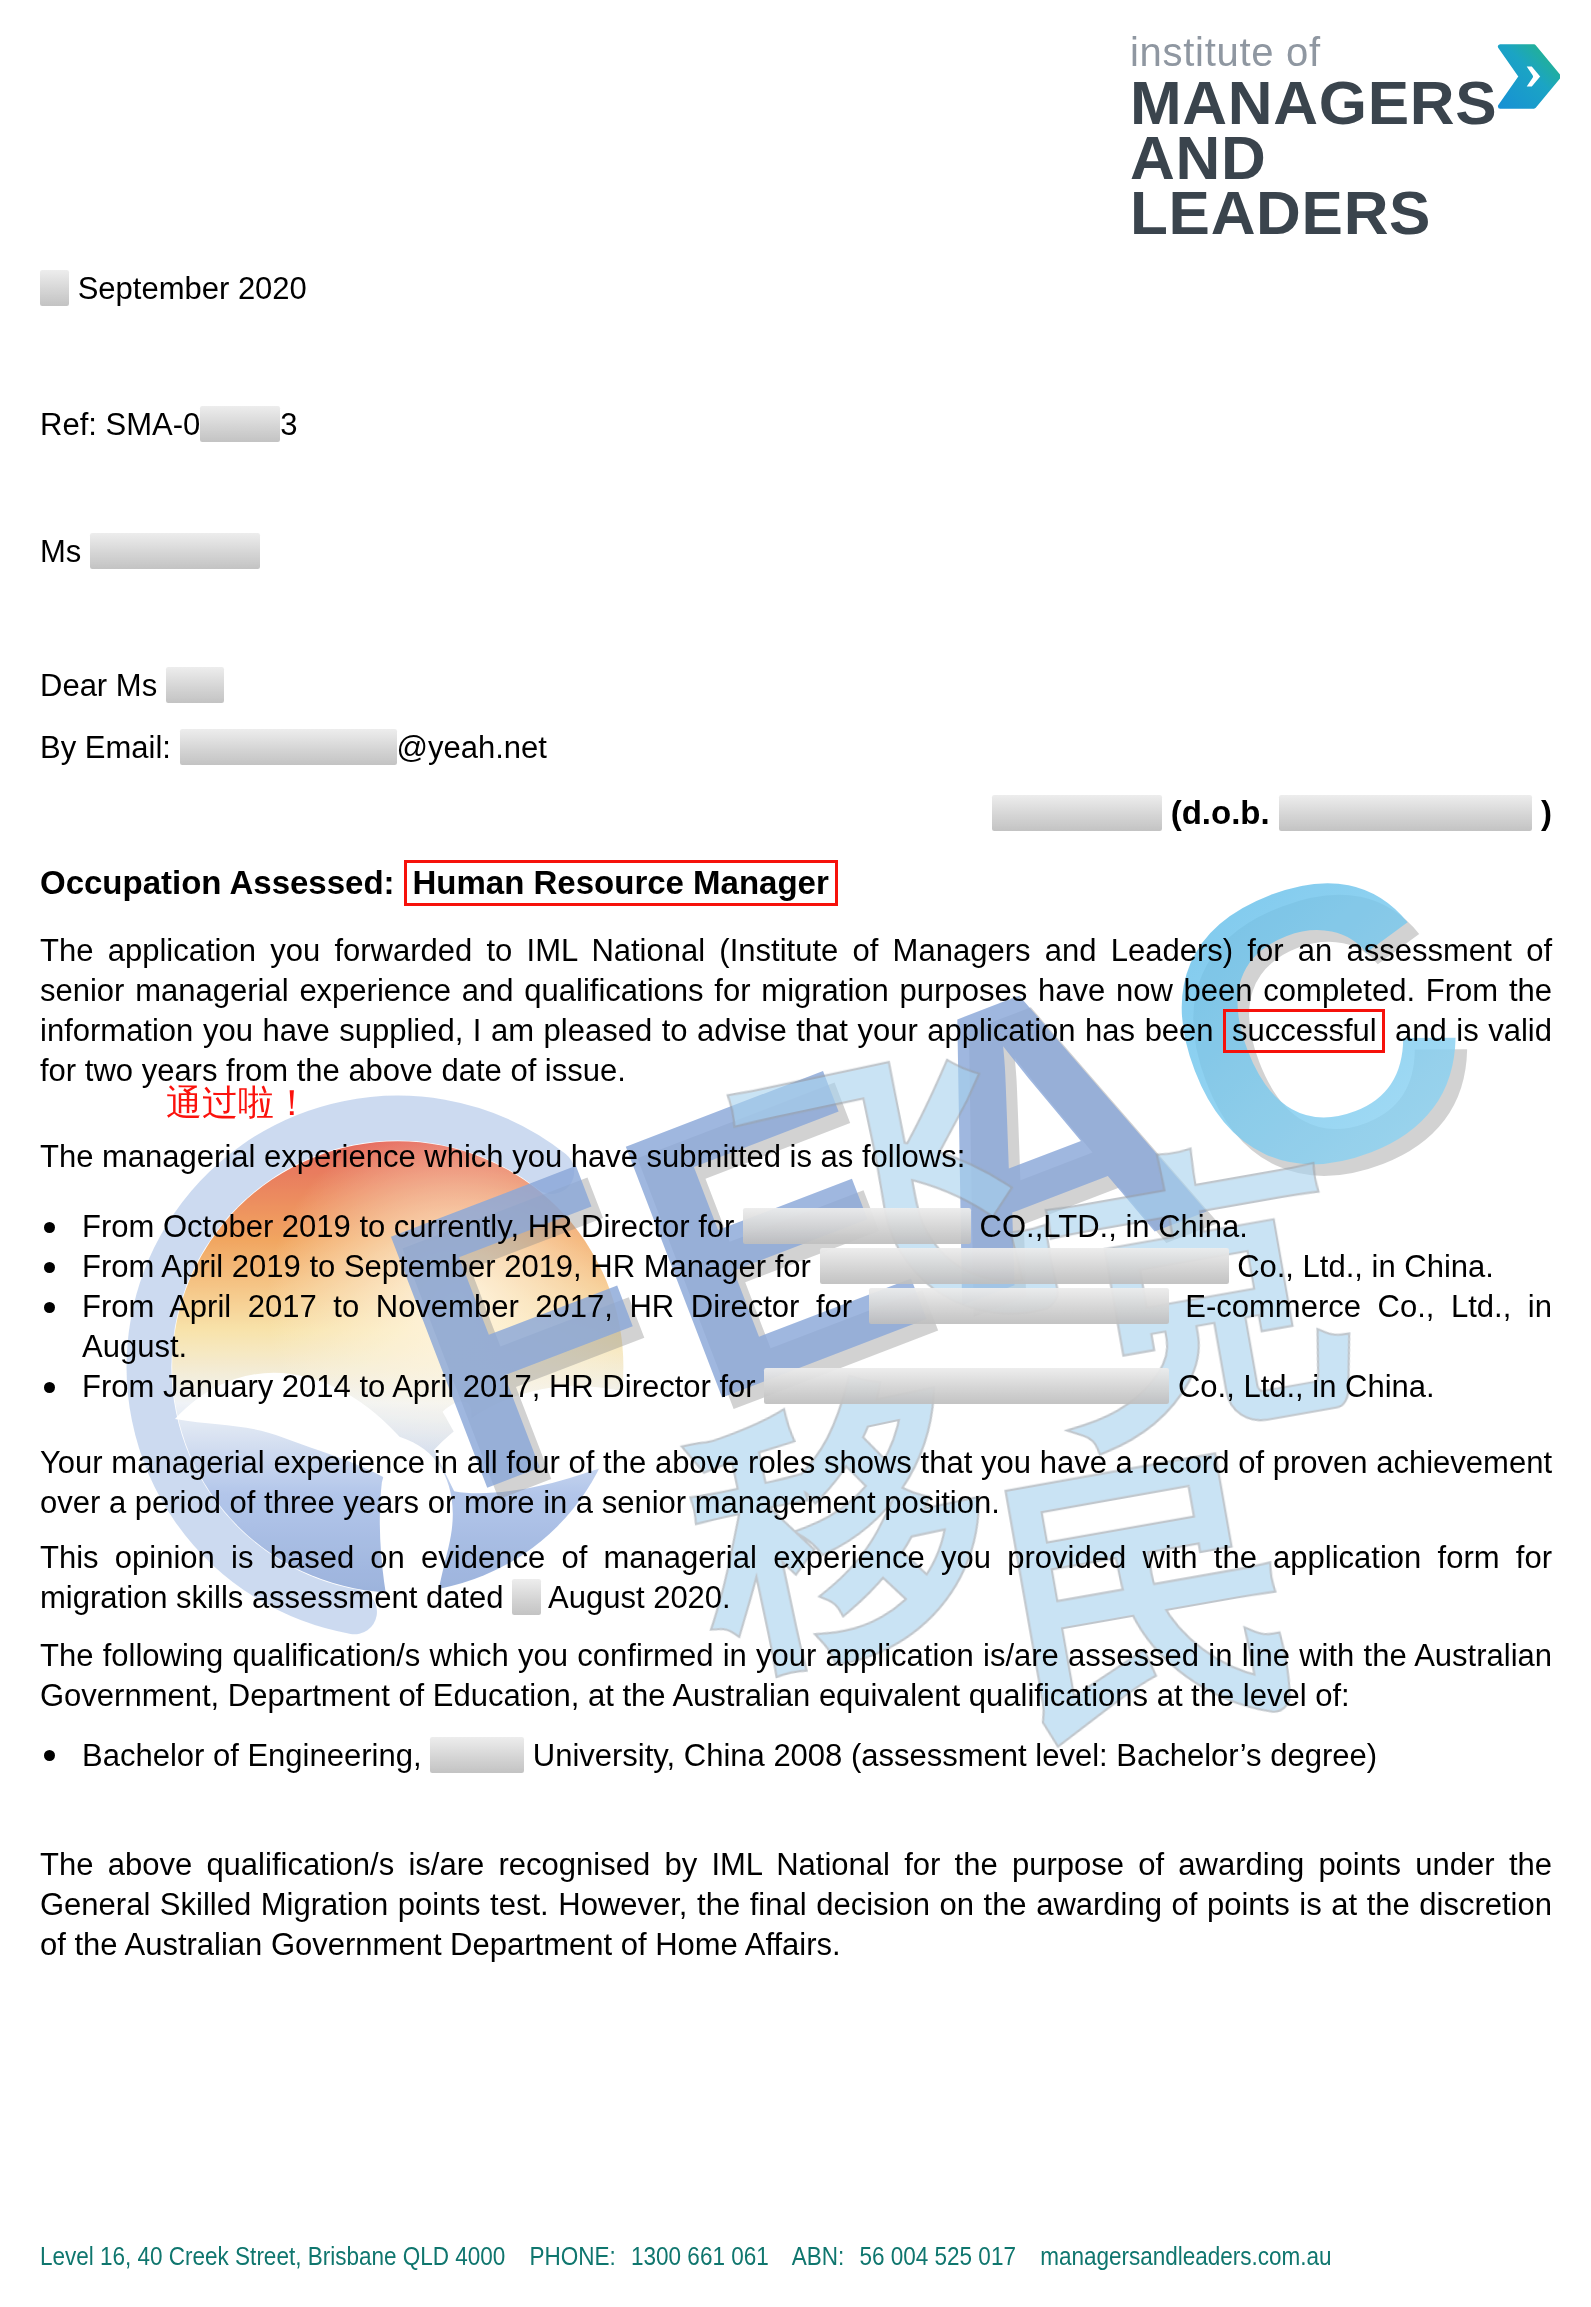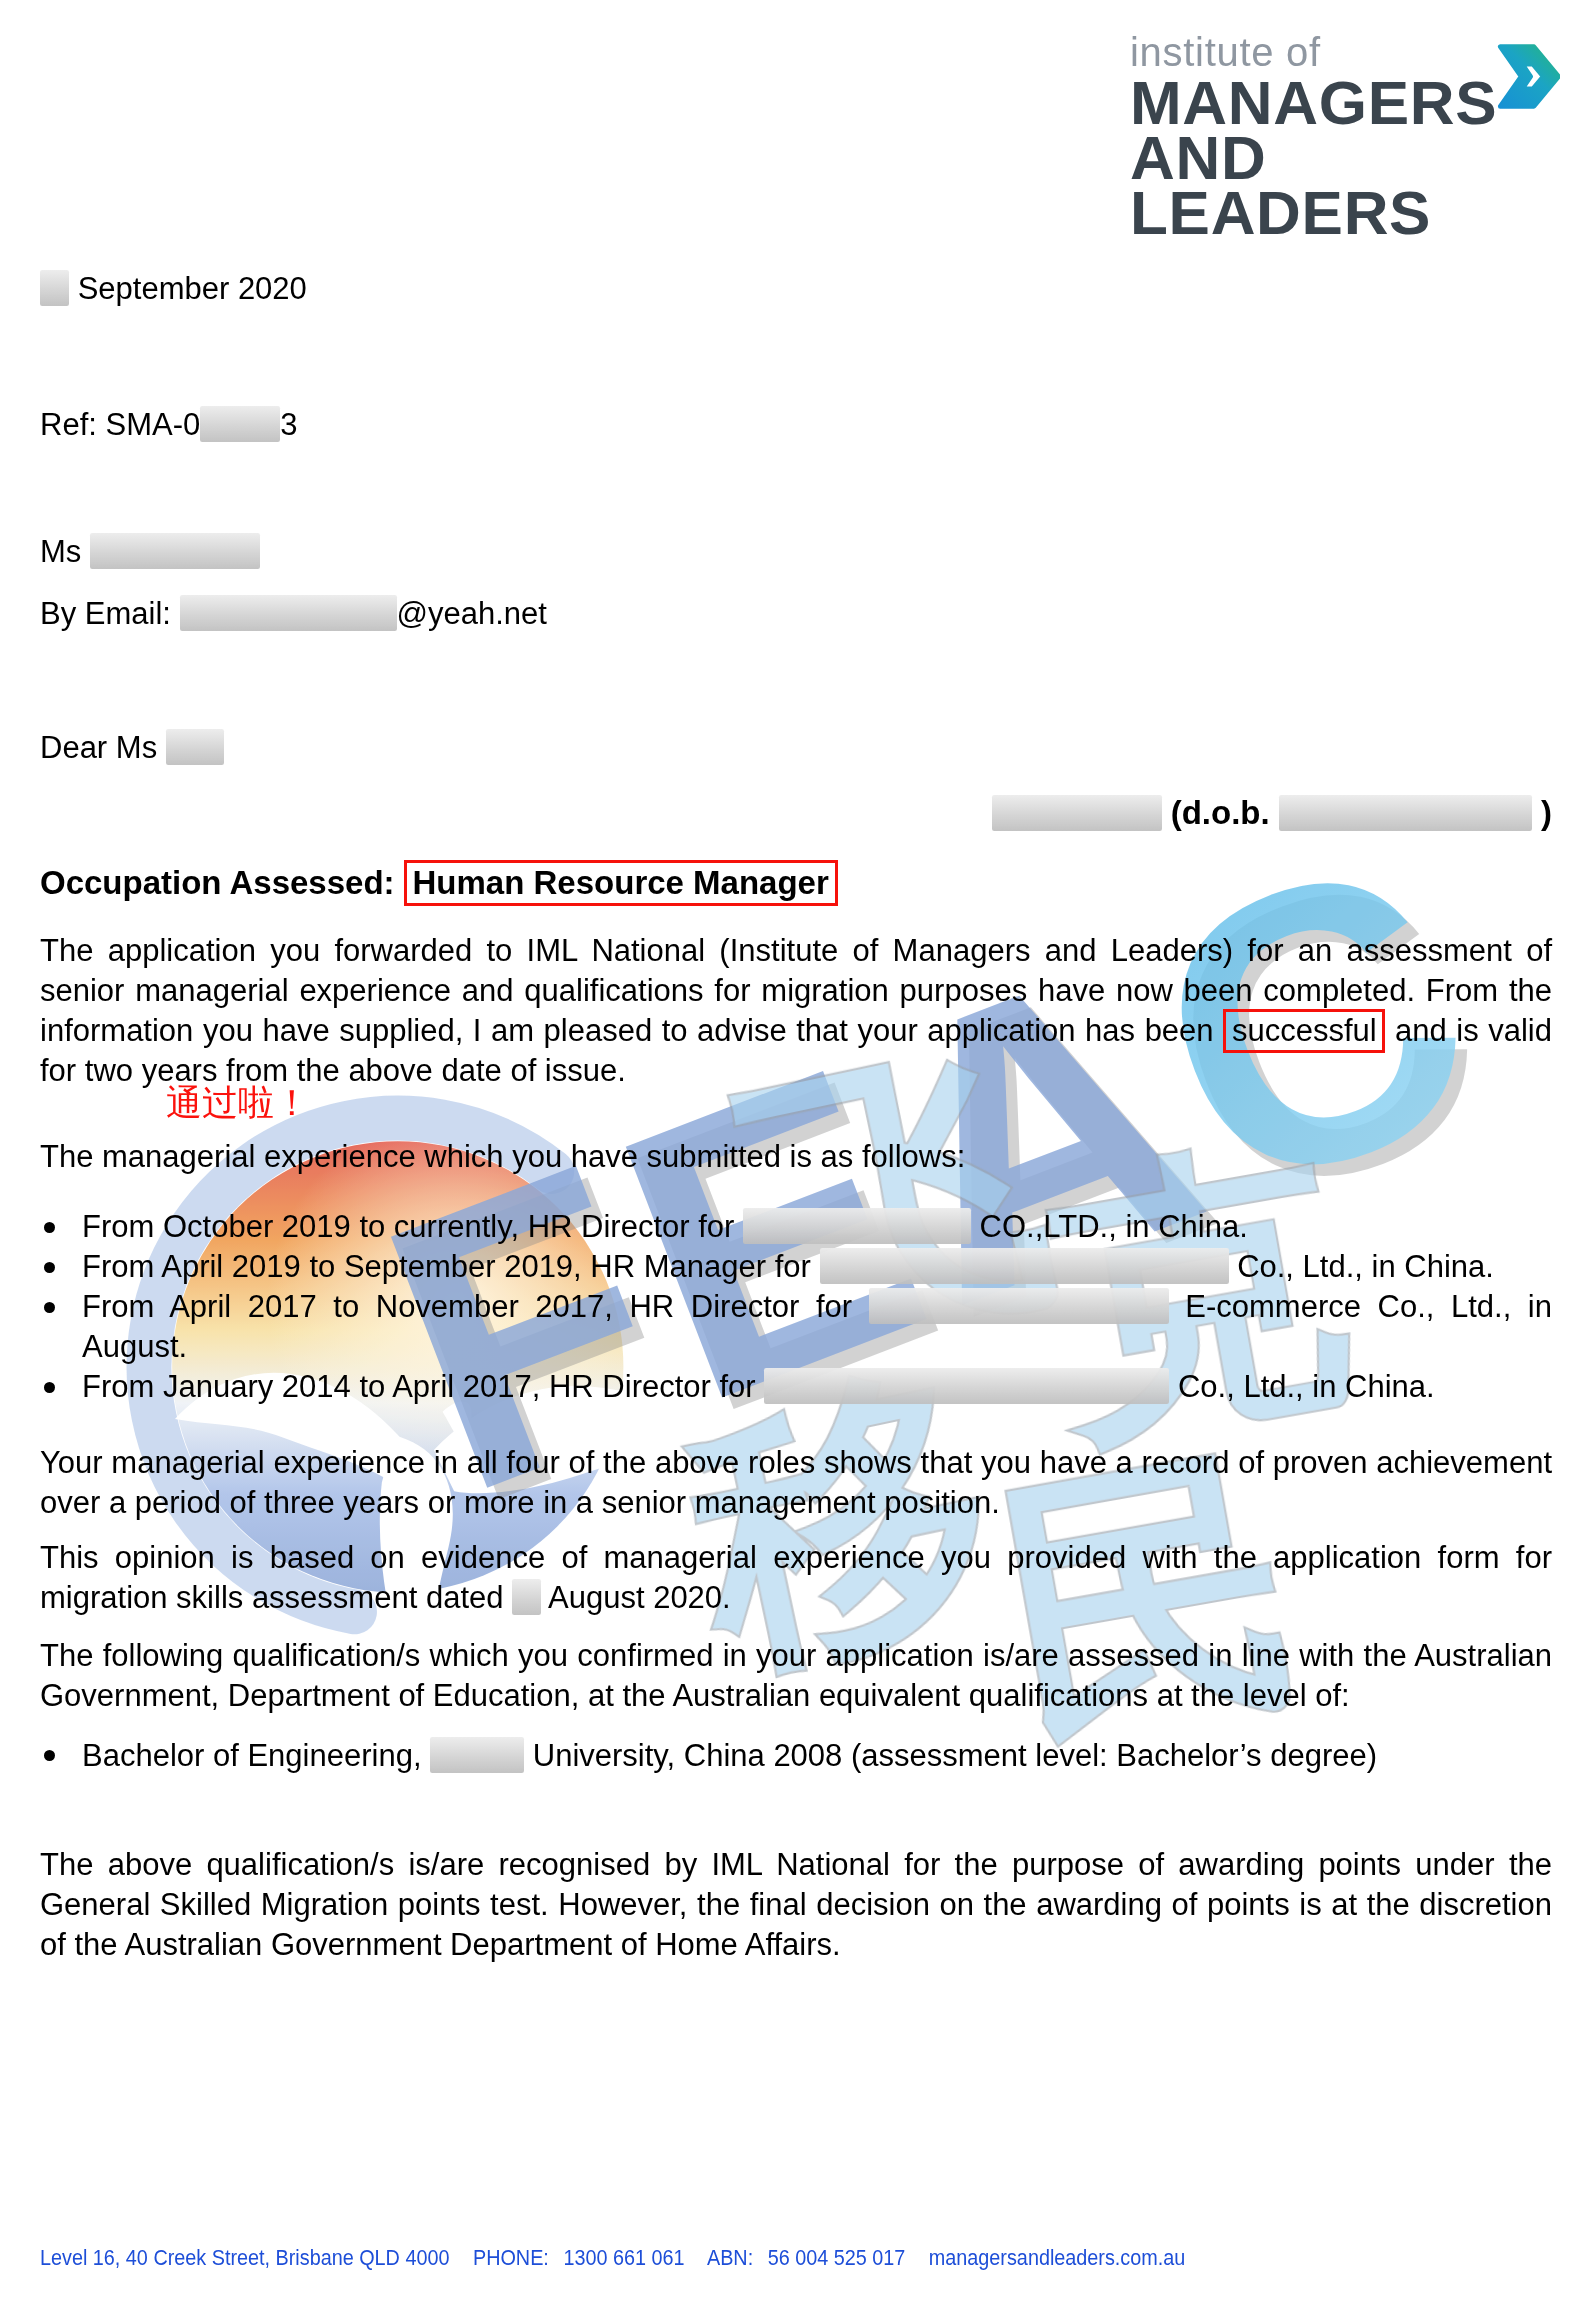--- a/index.html
+++ b/index.html
@@ -37,21 +37,21 @@
   .w415{width:300px;}.w560{width:405px;}.w565{width:409px;}
   .redbox{border:3.6px solid #f6110b;padding:0.7px 5.8px 2.2px 5.8px;}
   .passed{position:absolute;left:166px;top:1079px;color:#fb120d;font-weight:normal;font-size:36px;
     font-family:"DejaVu Sans","Liberation Sans",sans-serif;white-space:nowrap;}
   
   .logo{position:absolute;left:1130px;top:30px;width:430px;z-index:2;}
   .logo-tag{font-size:40px;line-height:45px;color:#8f97a1;letter-spacing:0.7px;}
   .logo-name{font-size:62px;line-height:55px;font-weight:bold;color:#3a444d;letter-spacing:0.7px;}
   .logo-chev{position:absolute;right:0;top:13px;width:65px;height:67px;}
   
-  .footer{position:absolute;left:40px;bottom:36px;z-index:2;color:#1d4ed8;font-size:22px;white-space:nowrap;}
+  .footer{position:absolute;left:40px;bottom:36px;z-index:2;color:#0f766e;font-size:25px;white-space:nowrap;}
   .footer-inner{display:inline-block;transform:scaleX(.9);transform-origin:left center;}
   .fseg{margin-right:20px;}
   .fsegl{margin-right:10px;}
 </style>
 </head>
 <body>
 
 <div class="page">
 
   <svg class="wm" viewBox="0 0 2200 3190" aria-hidden="true">
@@ -127,28 +127,28 @@
 
     <div class="line mt-ref">
       <span>Ref: SMA-0</span><span class="redact w110"></span><span>3</span>
     </div>
 
     <div class="line mt-ms">
       <span>Ms</span>
       <span class="redact w235"></span>
     </div>
 
+    <div class="line mt-dear">
+      <span>Dear Ms</span>
+      <span class="redact w80"></span>
+    </div>
+
     <div class="line mt-email">
       <span>By Email:</span>
       <span class="redact w300"></span><span>@yeah.net</span>
-    </div>
-
-    <div class="line mt-dear">
-      <span>Dear Ms</span>
-      <span class="redact w80"></span>
     </div>
 
     <div class="center-bold">
       <span class="redact w235"></span>
       <span>(d.o.b.</span>
       <span class="redact w350"></span>
       <span>)</span>
     </div>
 
     <div class="center-occ">

